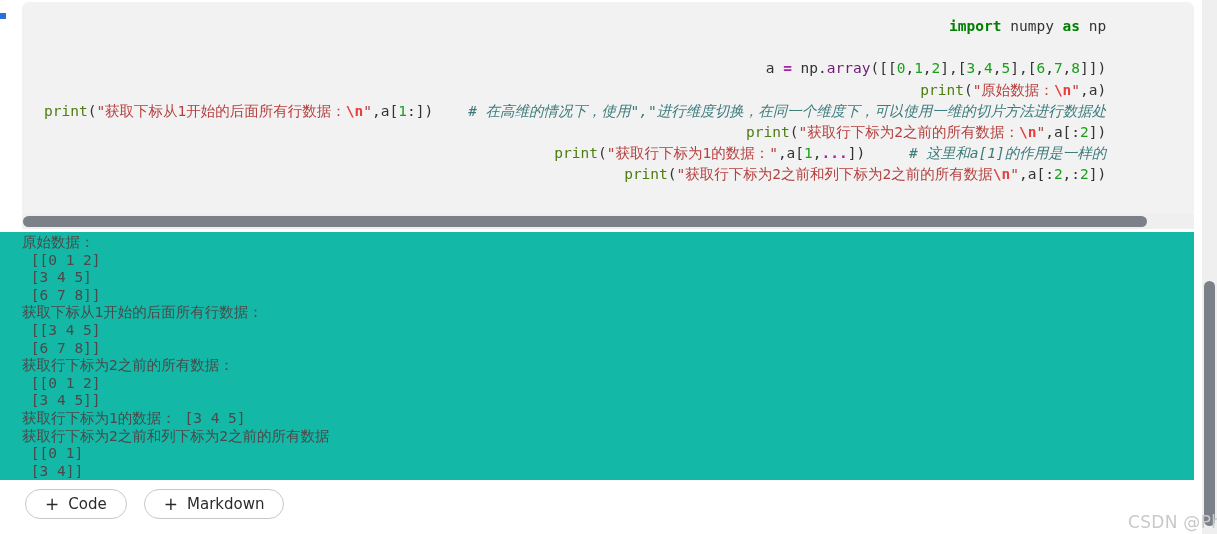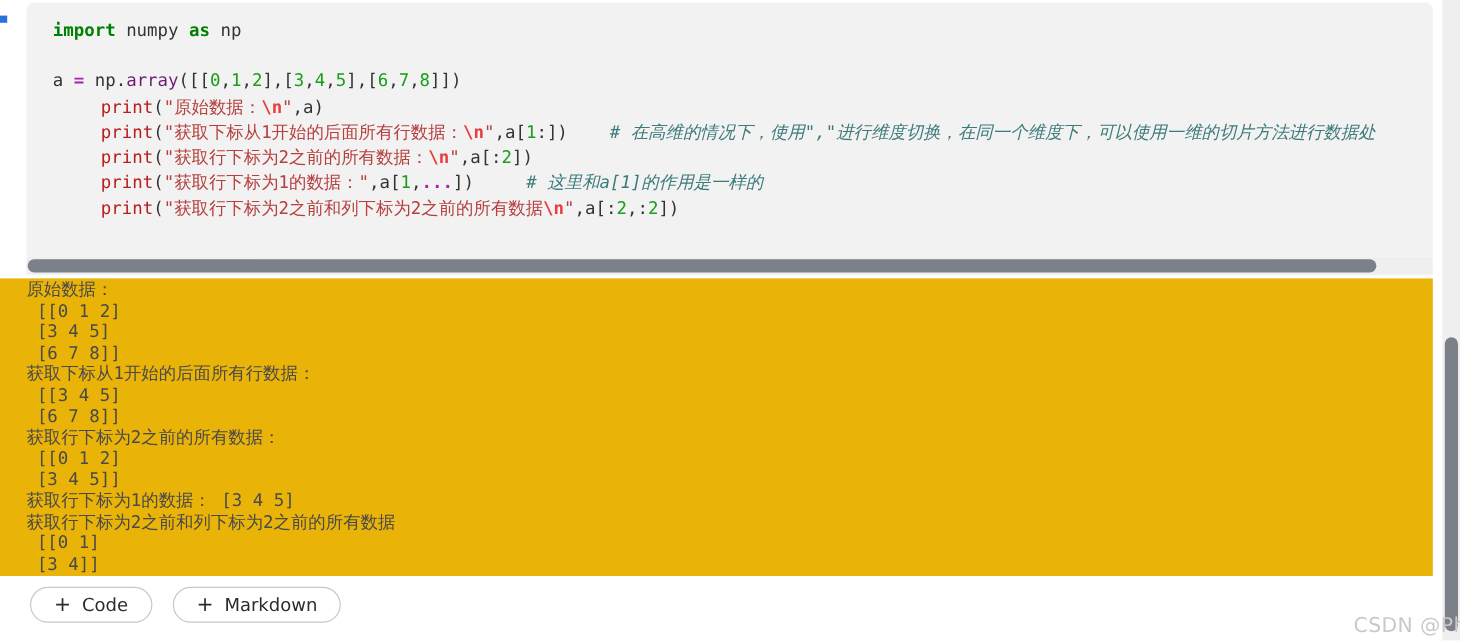--- a/index.html
+++ b/index.html
@@ -49,25 +49,25 @@
   .code-inner {
     position: absolute;
     left: 22px;
     top: 14px;
     white-space: pre;
     font-family: "DejaVu Sans Mono", "Liberation Mono", monospace;
     font-size: 14.5px;
     line-height: 21.2px;
     color: #333333;
   }
-  .ln { display: block; height: 21.2px; }
+  .ln { display: block; height: 21.2px; text-align: right; }
   .ln.blank { height: 21.2px; }
 
   .kw       { color: #008000; font-weight: bold; }
-  .fn       { color: #b91c1c; margin-left: 40px; }
+  .fn       { color: #4d7c0f; }
   .bltn     { color: #701a75; }
   .num      { color: #1a9e1a; }
   .op       { color: #aa22aa; font-weight: bold; }
   .str      { color: #b5403f; }
   .esc      { color: #e5403f; font-weight: bold; }
   .ell      { color: #aa22aa; font-weight: bold; }
   .cmt      { color: #3d7b7b; font-style: italic; }
   .plain    { color: #333333; }
 
   
@@ -89,21 +89,21 @@
     border-radius: 6px;
   }
 
   
   .output {
     position: absolute;
     left: 0px;
     top: 232px;
     width: 1194px;
     height: 248px;
-    background: #eab308;
+    background: #14b8a6;
   }
   .output-text {
     position: absolute;
     left: 22px;
     top: 2px;
     white-space: pre;
     font-family: "DejaVu Sans Mono", "Liberation Mono", monospace;
     font-size: 14.5px;
     line-height: 17.6px;
     color: #4a4a4a;

